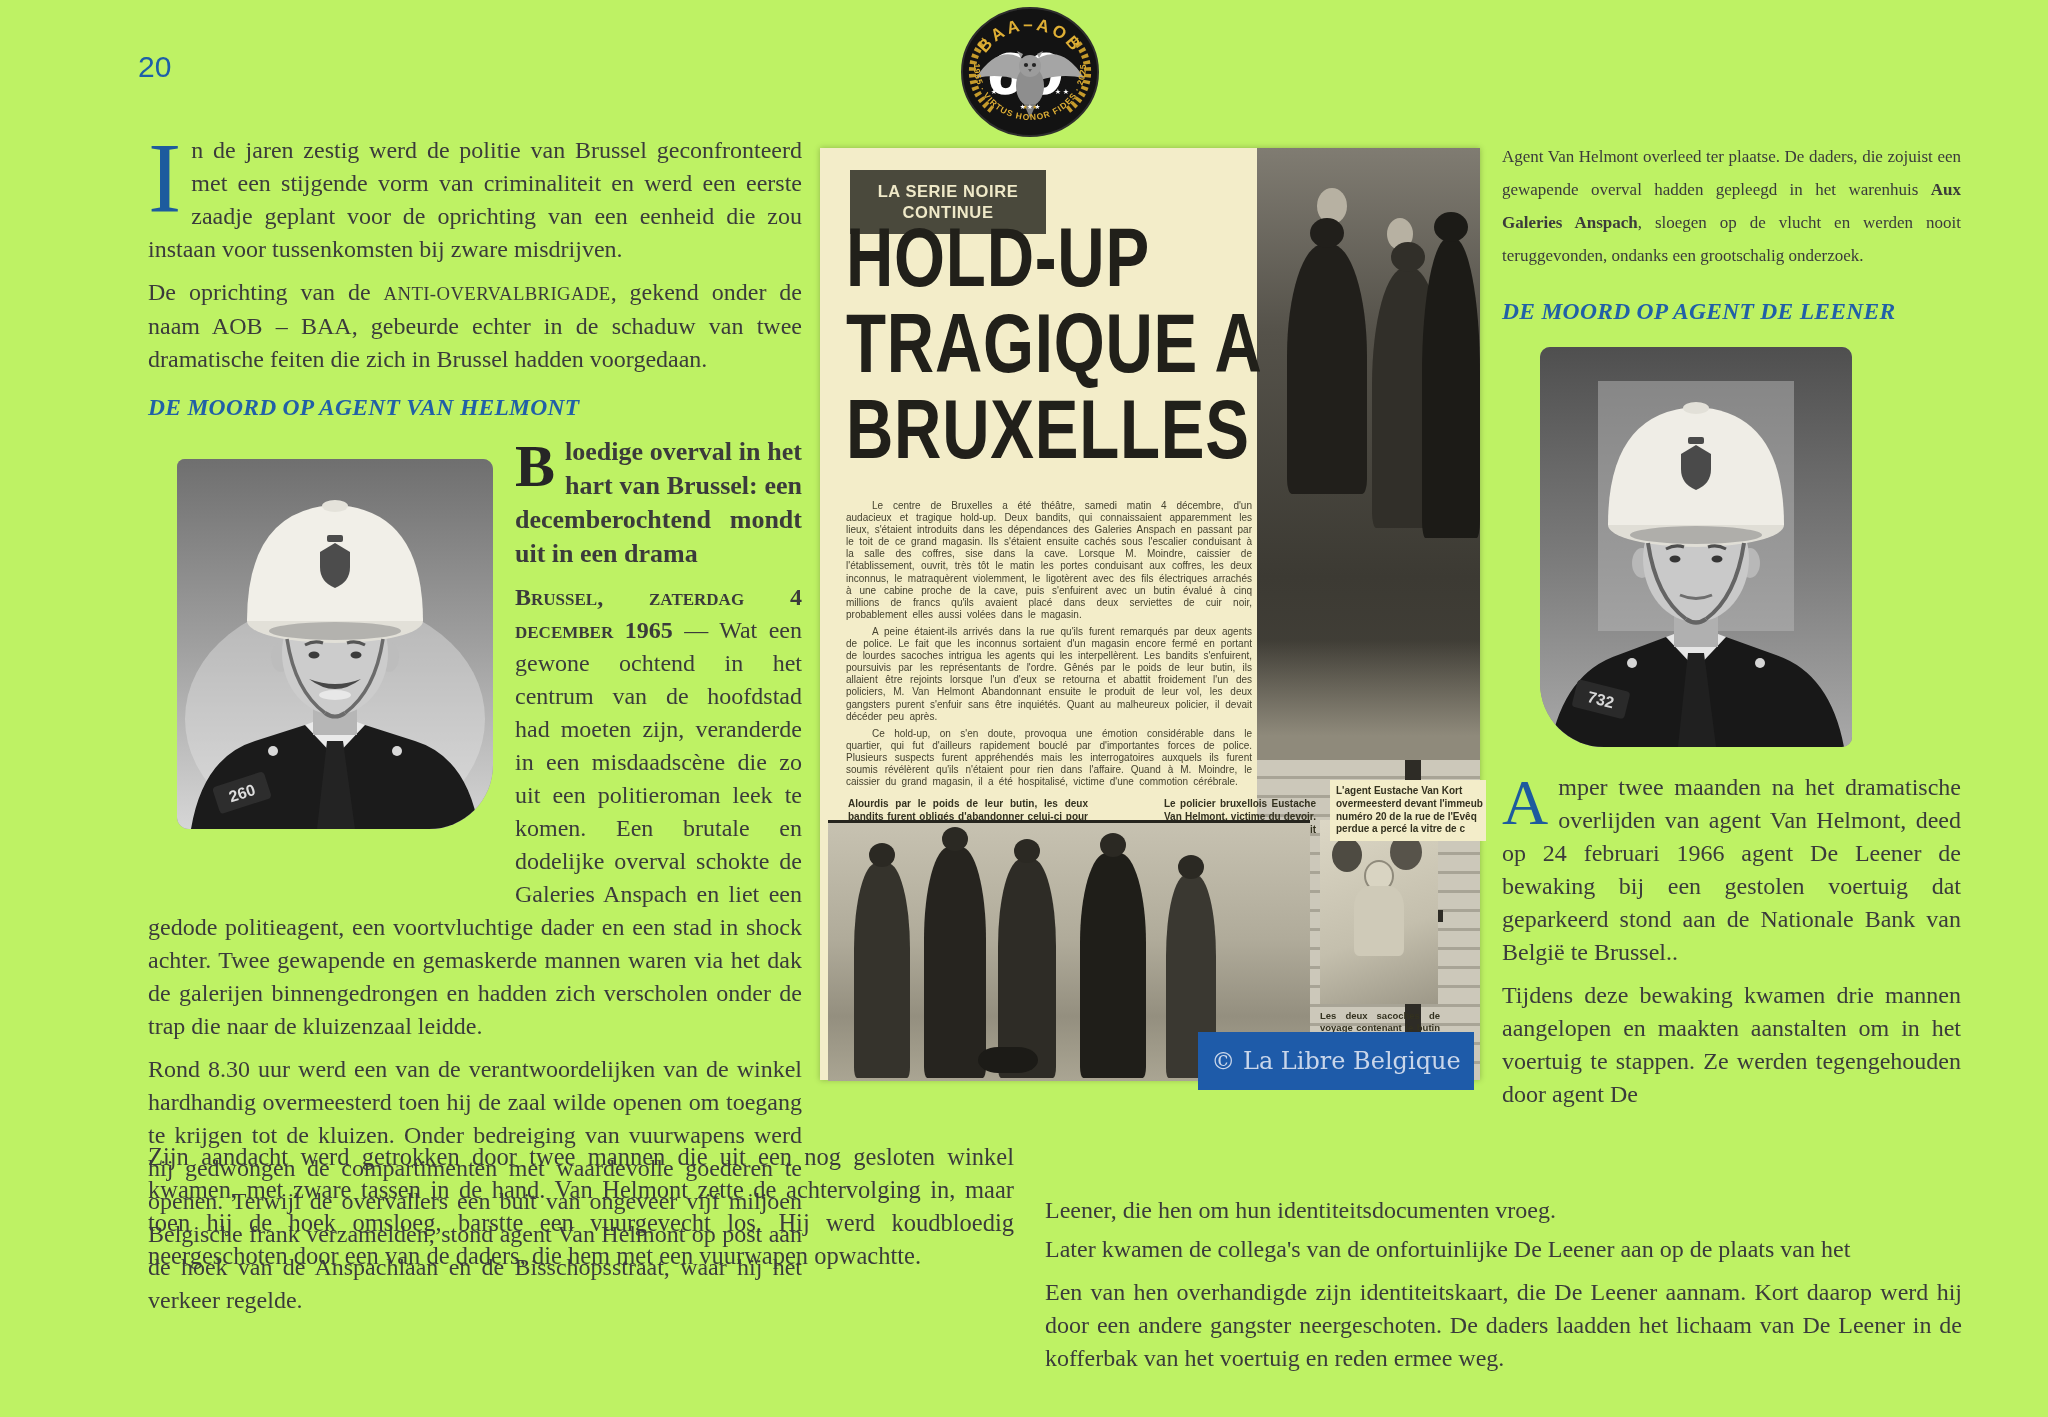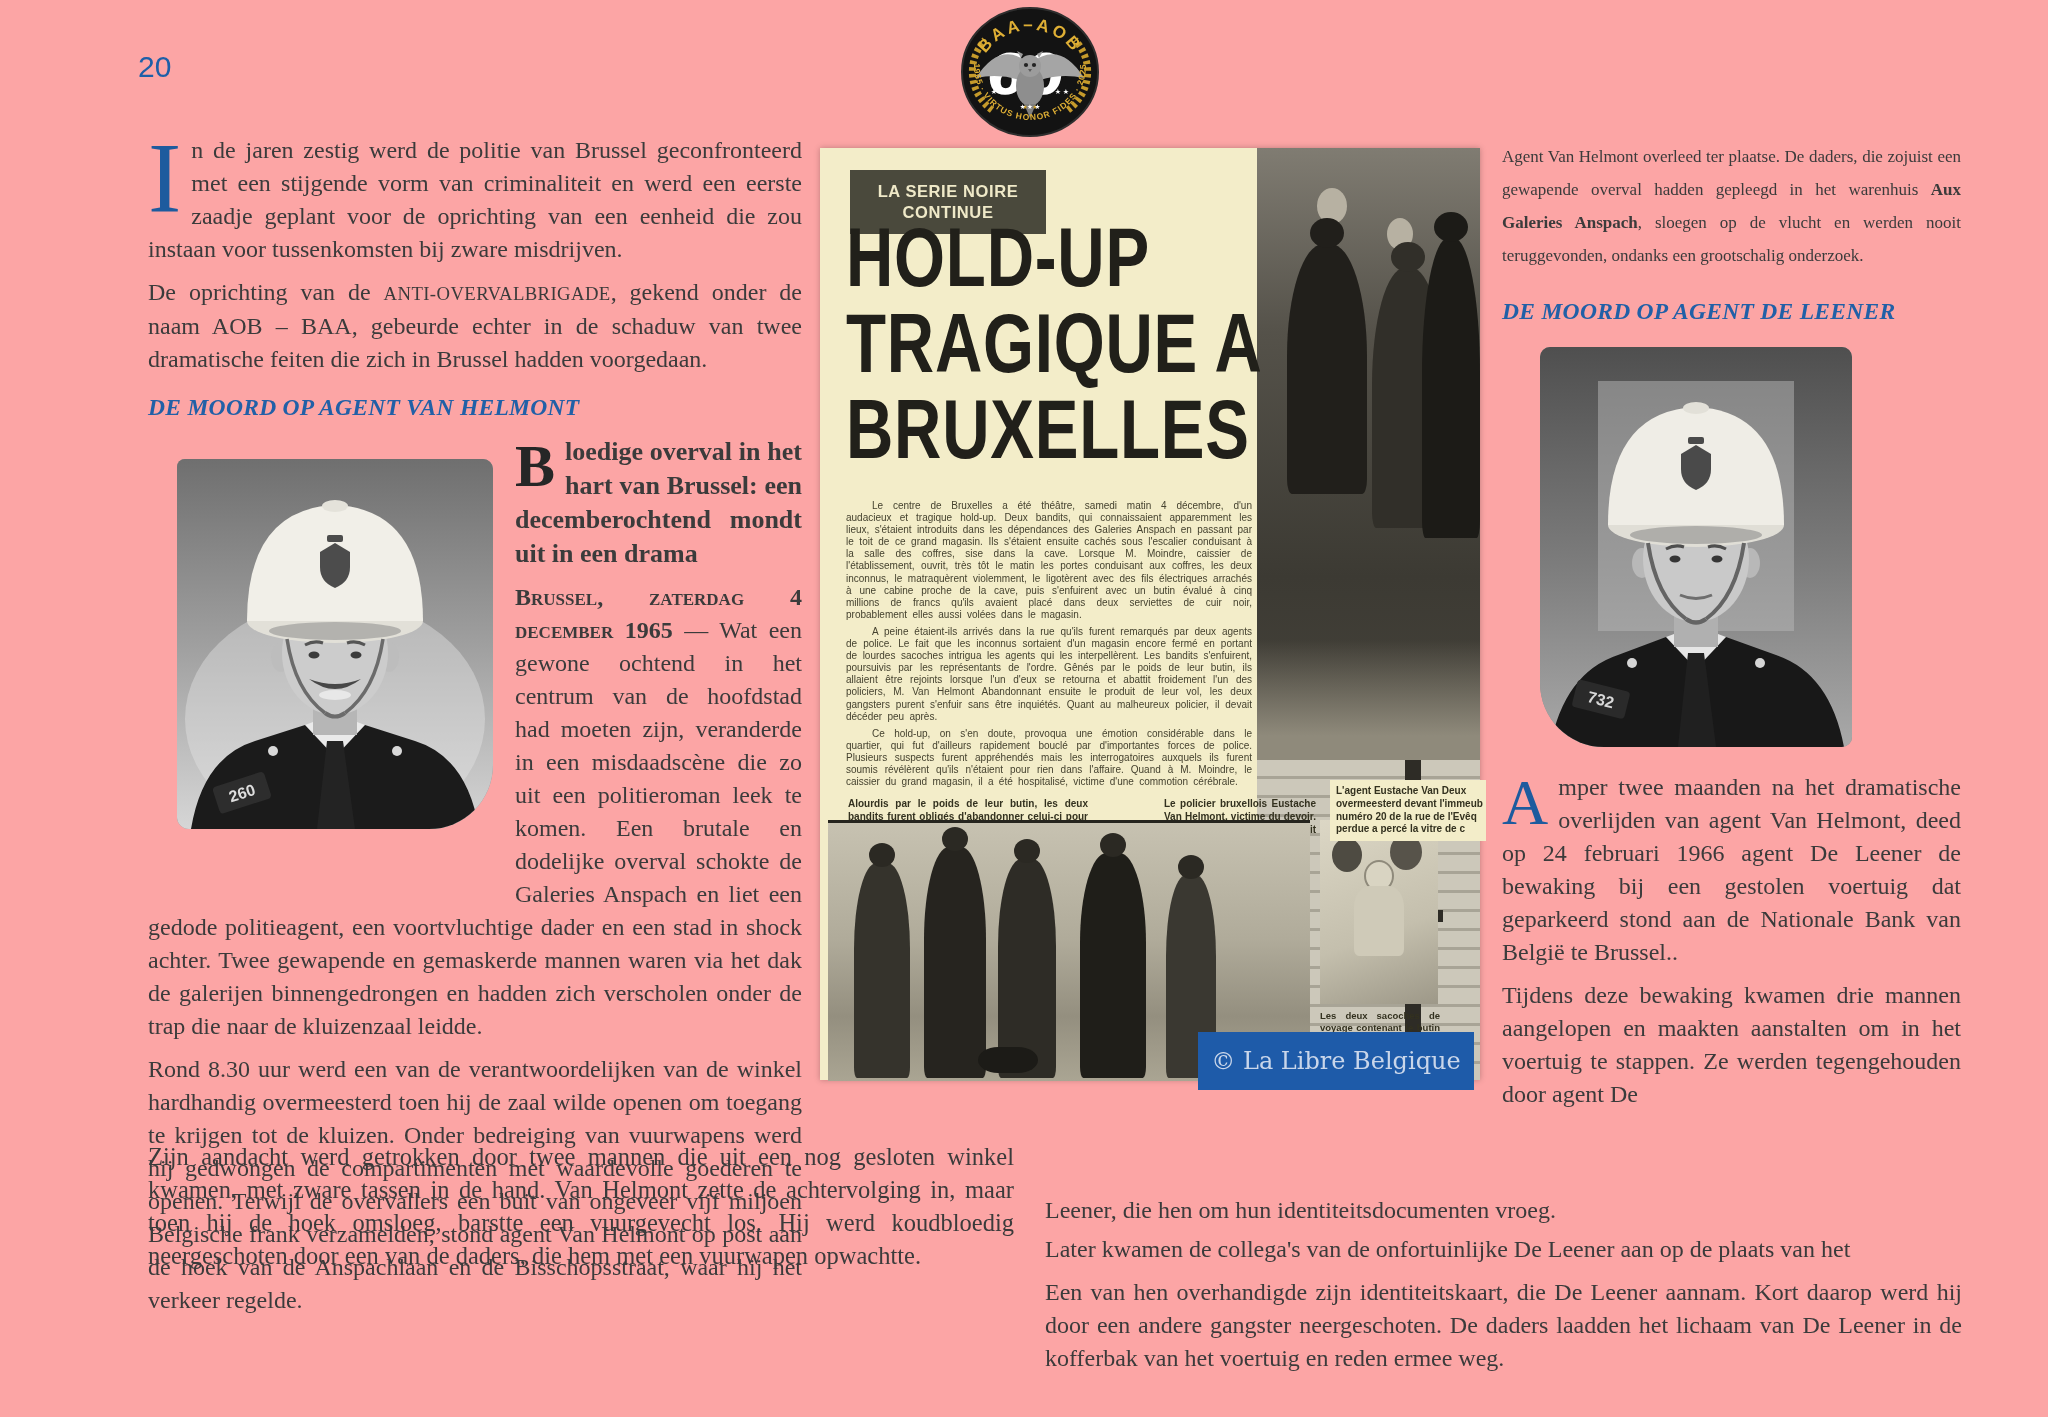--- a/index.html
+++ b/index.html
@@ -1,16 +1,16 @@
 <!DOCTYPE html>
 <html><head>
 <meta charset="utf-8">
 <style>
   html,body{margin:0;padding:0;background:#e8e8e8}
-  #page{position:relative;width:2048px;height:1417px;background:#fca5a5;
+  #page{position:relative;width:2048px;height:1417px;background:#bef264;
         font-family:"Liberation Serif",serif;color:#3b3b3b;overflow:hidden}
 
   
   .jp{text-align:justify;font-size:24px;line-height:33px;margin:0 0 10px 0}
   .jp:last-child{margin-bottom:0}
   .b{font-weight:700}
   .scb{font-variant:small-caps;font-weight:700}
   .caps-sm{font-size:.78em;letter-spacing:.4px}
   .dropcap{float:left;line-height:.8;margin:4px 10px 0 0;font-weight:400}
   .dc-blue{color:#1d5b9e}
@@ -222,21 +222,21 @@
 
     <div id="clip-article">
       <p>Le centre de Bruxelles a été théâtre, samedi matin 4 décembre, d'un audacieux et tragique hold-up. Deux bandits, qui connaissaient apparemment les lieux, s'étaient introduits dans les dépendances des Galeries Anspach en passant par le toit de ce grand magasin. Ils s'étaient ensuite cachés sous l'escalier conduisant à la salle des coffres, sise dans la cave. Lorsque M. Moindre, caissier de l'établissement, ouvrit, très tôt le matin les portes conduisant aux coffres, les deux inconnus, le matraquèrent violemment, le ligotèrent avec des fils électriques arrachés à une cabine proche de la cave, puis s'enfuirent avec un butin évalué à cinq millions de francs qu'ils avaient placé dans deux serviettes de cuir noir, probablement elles aussi volées dans le magasin.</p>
       <p>A peine étaient-ils arrivés dans la rue qu'ils furent remarqués par deux agents de police. Le fait que les inconnus sortaient d'un magasin encore fermé en portant de lourdes sacoches intrigua les agents qui les interpellèrent. Les bandits s'enfuirent, poursuivis par les représentants de l'ordre. Gênés par le poids de leur butin, ils allaient être rejoints lorsque l'un d'eux se retourna et abattit froidement l'un des policiers, M. Van Helmont Abandonnant ensuite le produit de leur vol, les deux gangsters purent s'enfuir sans être inquiétés. Quant au malheureux policier, il devait décéder peu après.</p>
       <p>Ce hold-up, on s'en doute, provoqua une émotion considérable dans le quartier, qui fut d'ailleurs rapidement bouclé par d'importantes forces de police. Plusieurs suspects furent appréhendés mais les interrogatoires auxquels ils furent soumis révélèrent qu'ils n'étaient pour rien dans l'affaire. Quand à M. Moindre, le caissier du grand magasin, il a été hospitalisé, victime d'une commotion cérébrale.</p>
     </div>
 
     <div class="clip-cap" id="cap-bandits">Alourdis par le poids de leur butin, les deux bandits furent obligés d'abandonner celui-ci pour pouvoir fuir sans être inquiétés. Les deux sacoches contenaient cinq millions de francs en billets de banque.</div>
     <div class="clip-cap" id="cap-policier">Le policier bruxellois Eustache Van Helmont, victime du devoir. Il était âgé de 32 ans et était père d'un enfant.</div>
     <div class="clip-cap" id="cap-agent">
-      <div>L'agent Eustache Van Deux</div>
+      <div>L'agent Eustache Van Kort</div>
       <div>overmeesterd devant l'immeub</div>
       <div>numéro 20 de la rue de l'Evêq</div>
       <div>perdue a percé la vitre de c</div>
     </div>
 
     <div id="clip-photo-big">
       <div class="big-fig" style="left:26px;top:40px;width:56px;height:215px;background:#35332c"></div>
       <div class="big-fig" style="left:96px;top:24px;width:62px;height:231px"></div>
       <div class="big-fig" style="left:170px;top:36px;width:58px;height:219px;background:#2e2c26"></div>
       <div class="big-fig" style="left:252px;top:30px;width:66px;height:225px;background:#1f1e19"></div>

